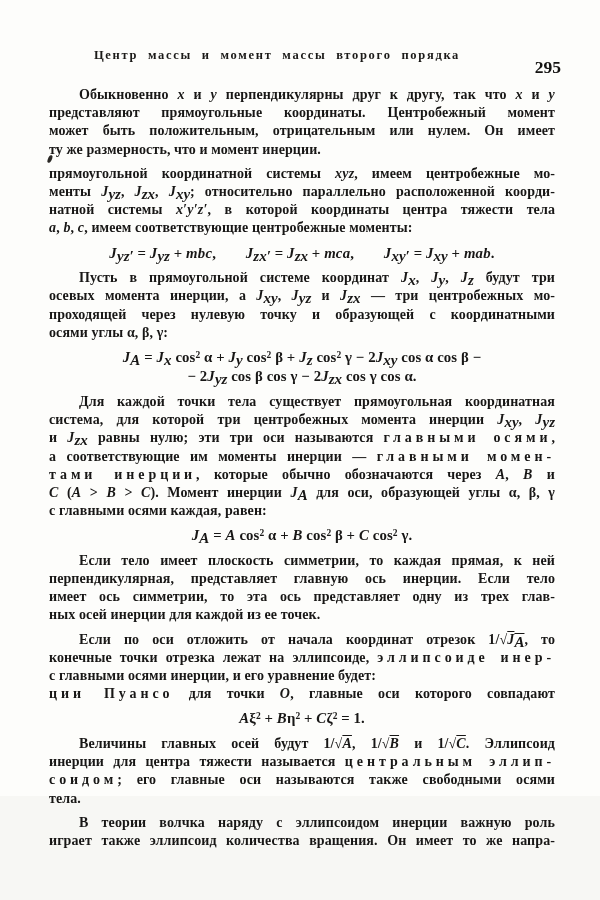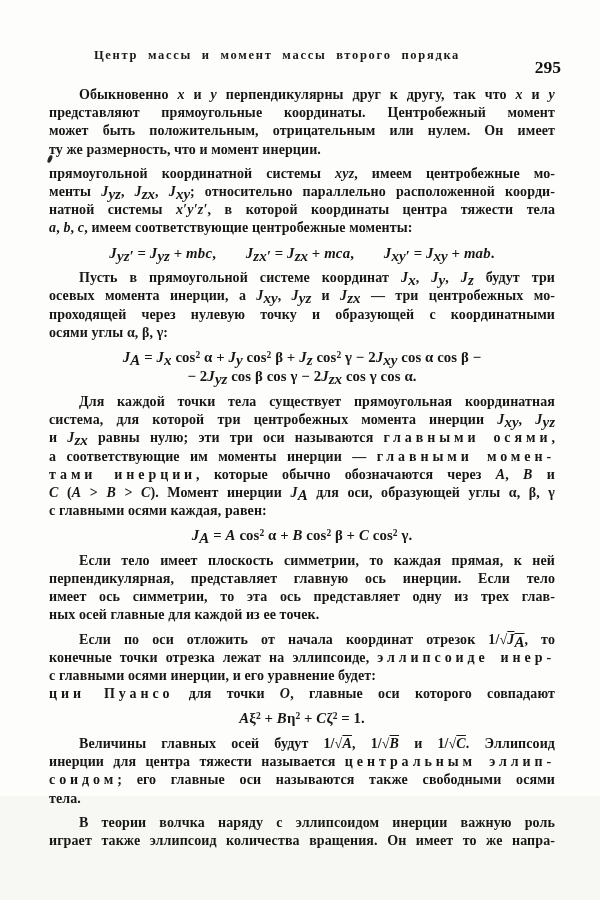--- a/index.html
+++ b/index.html
@@ -119,21 +119,21 @@
         <div class="line just"><i>C</i> (<i>A</i> &gt; <i>B</i> &gt; <i>C</i>). Момент инерции <i>J<sub>A</sub></i> для оси, образующей углы α, β, γ</div>
         <div class="line">с главными осями каждая, равен:</div>
       </div>
       <div class="formula">
         <div class="line"><i>J<sub>A</sub></i> = <i>A</i> cos<sup>2</sup> α + <i>B</i> cos<sup>2</sup> β + <i>C</i> cos<sup>2</sup> γ.</div>
       </div>
       <div class="para">
         <div class="line first just">Если тело имеет плоскость симметрии, то каждая прямая, к ней</div>
         <div class="line just">перпендикулярная, представляет главную ось инерции. Если тело</div>
         <div class="line just">имеет ось симметрии, то эта ось представляет одну из трех глав-</div>
-        <div class="line">ных осей главные для каждой из ее точек.</div>
+        <div class="line">ных осей инерции для каждой из ее точек.</div>
       </div>
       <div class="para">
         <div class="line first just">Если по оси отложить от начала координат отрезок 1/√<span class="ov"><i>J<sub>A</sub></i></span>, то</div>
         <div class="line just">конечные точки отрезка лежат на эллипсоиде, <span class="sp">эллипсоиде инер-</span></div>
         <div class="line">с главными осями инерции, и его уравнение будет:</div>
         <div class="line just"><span class="sp">ции Пуансо</span> для точки <i>O</i>, главные оси которого совпадают</div>
       </div>
       <div class="formula">
         <div class="line"><i>A</i>ξ<sup>2</sup> + <i>B</i>η<sup>2</sup> + <i>C</i>ζ<sup>2</sup> = 1.</div>
       </div>

